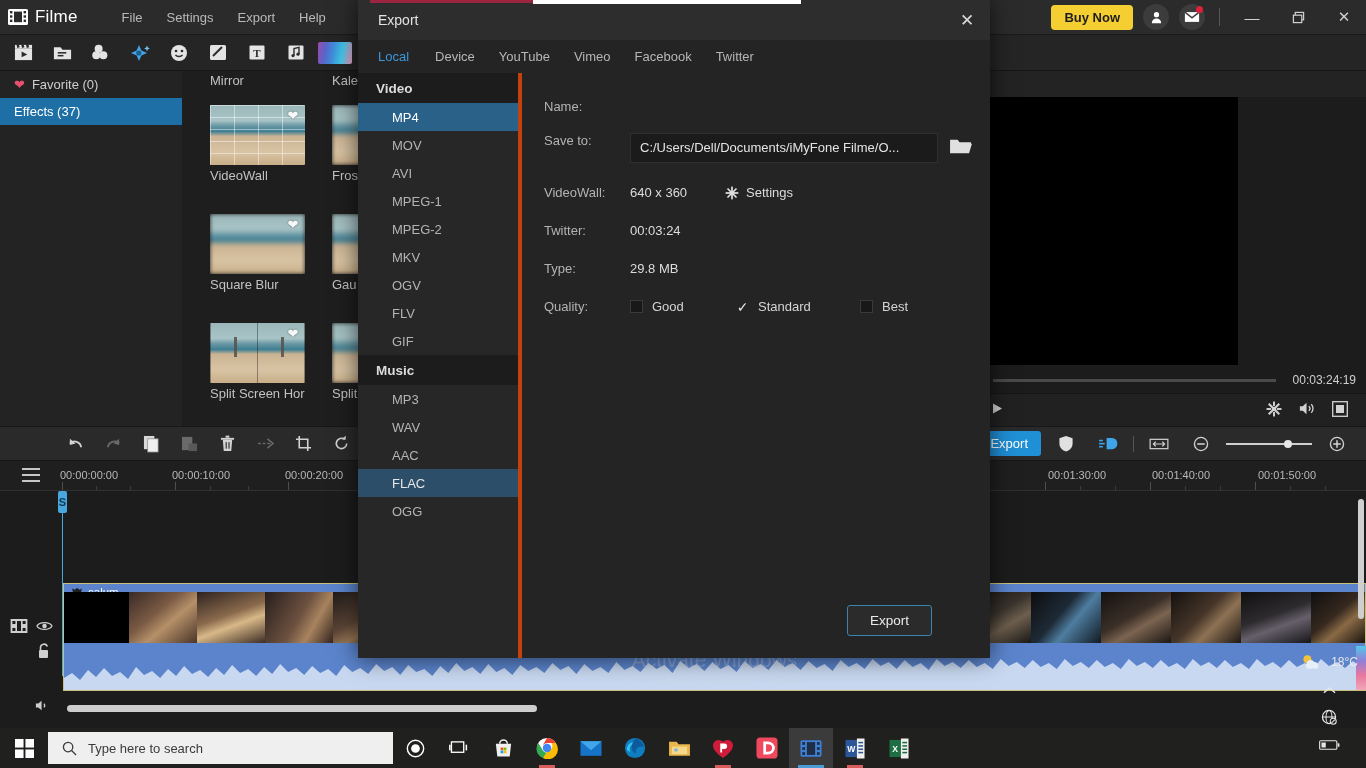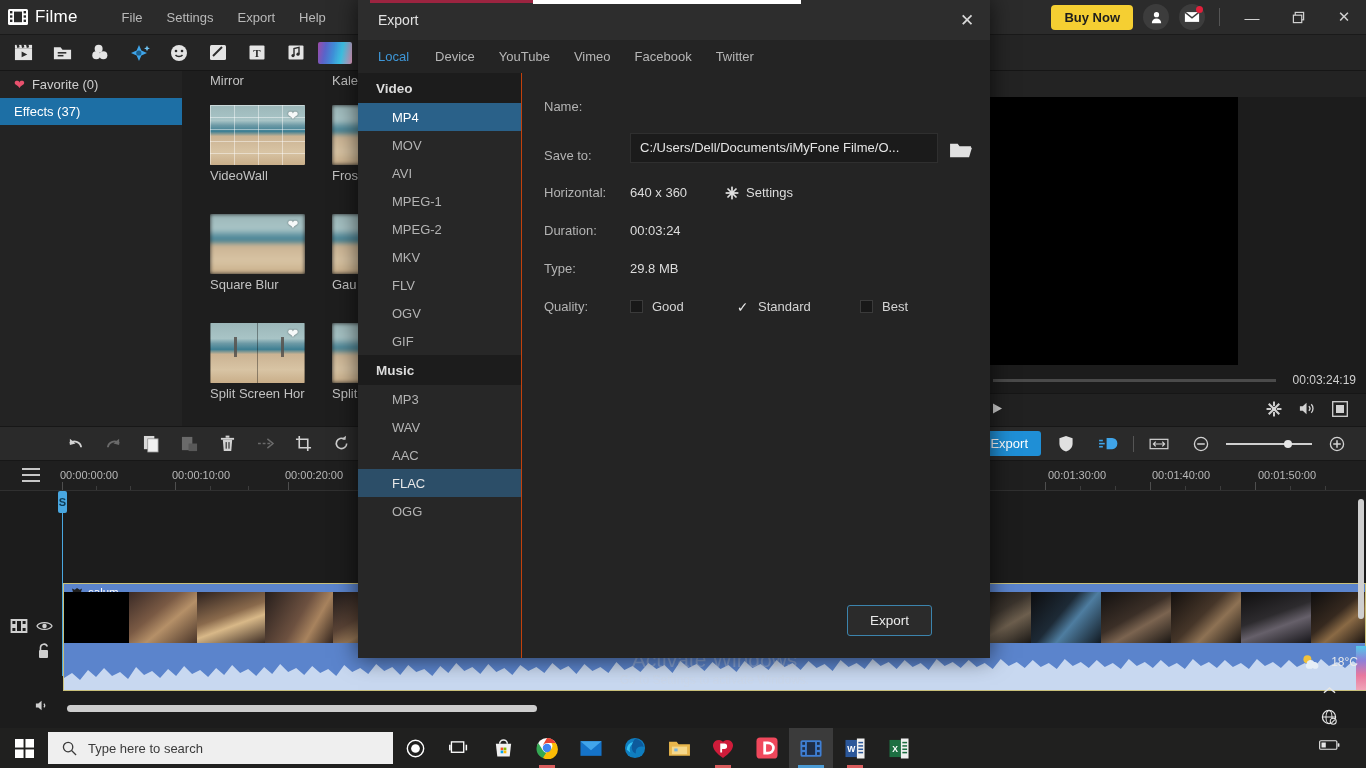--- a/index.html
+++ b/index.html
@@ -267,35 +267,35 @@
     padding-left:20px; gap:0;
   }
   .dlg-tab {
     font-size:13px; color:#b6b6b6; padding:0 12px; line-height:33px; cursor:pointer;
   }
   .dlg-tab:first-child { padding-left:0; padding-right:14px; }
   .dlg-tab.active { color:#3e97d8; }
   .dlg-main { position:absolute; left:0; top:73px; width:632px; height:585px; }
   .fmt-list {
     position:absolute; left:0; top:0; width:164px; height:585px;
-    background:#272727; border-right:1px solid #c2410c;
+    background:#272727; border-right:4px solid #c2410c;
   }
   .fmt-group {
     height:30px; display:flex; align-items:center; padding-left:18px;
     background:#1c1c1c; color:#dcdcdc; font-size:13.5px; font-weight:bold;
   }
   .fmt-item {
     height:28px; display:flex; align-items:center; padding-left:34px;
     color:#b4b4b4; font-size:13px; cursor:pointer;
   }
   .fmt-item.selected { background:#2a6189; color:#fff; }
   .fmt-item.hovered { background:#2c4e68; color:#e7e7e7; }
 
   .fmt-form { position:absolute; left:164px; top:0; width:468px; height:585px; }
-  .frow { display:flex; align-items:flex-end; margin-left:22px; }
+  .frow { display:flex; align-items:flex-start; margin-left:22px; }
   .flabel { width:86px; color:#b3b3b3; font-size:13px; }
   .finput {
     height:30px; background:#1b1b1b; border:1px solid #2f2f2f;
     color:#e4e4e4; font-size:13px; padding:0 9px; line-height:28px;
     white-space:nowrap; overflow:hidden; cursor:text;
   }
   .fvalue { color:#dcdcdc; font-size:13px; }
   .folder-btn {
     margin-left:10px; width:26px; height:26px; display:flex;
     align-items:center; justify-content:center; cursor:pointer;
@@ -822,22 +822,22 @@
     <div class="dlg-main">
 
       <div class="fmt-list">
         <div class="fmt-group">Video</div>
         <div class="fmt-item selected">MP4</div>
         <div class="fmt-item">MOV</div>
         <div class="fmt-item">AVI</div>
         <div class="fmt-item">MPEG-1</div>
         <div class="fmt-item">MPEG-2</div>
         <div class="fmt-item">MKV</div>
+        <div class="fmt-item">OGV</div>
         <div class="fmt-item">FLV</div>
-        <div class="fmt-item">OGV</div>
         <div class="fmt-item">GIF</div>
         <div class="fmt-group">Music</div>
         <div class="fmt-item">MP3</div>
         <div class="fmt-item">WAV</div>
         <div class="fmt-item">AAC</div>
         <div class="fmt-item hovered">FLAC</div>
         <div class="fmt-item">OGG</div>
       </div>
 
       <div class="fmt-form">
@@ -851,38 +851,38 @@
           <div class="finput" style="width:308px">C:/Users/Dell/Documents/iMyFone Filme/O...</div>
           <div class="folder-btn">
             <svg width="24" height="19" viewBox="0 0 25 20">
               <path d="M1 3 h8 l2 2.5 h12 v2 h-22z" fill="#e0e0e0"></path>
               <path d="M1 7 h20 l3 0 l-3 10 h-20z" fill="#e0e0e0"></path>
             </svg>
           </div>
         </div>
 
         <div class="frow" style="margin-top:22px;">
-          <span class="flabel">Horizontal:</span>
+          <span class="flabel">VideoWall:</span>
           <span class="fvalue">640 x 360</span>
           <div class="settings-link">
             <svg width="14" height="14" viewBox="0 0 18 18">
               <g fill="#e0e0e0">
                 <circle cx="9" cy="9" r="2.4"></circle>
                 <rect x="7.9" y="0.8" width="2.2" height="16.4"></rect>
                 <rect x="0.8" y="7.9" width="16.4" height="2.2"></rect>
                 <rect x="7.9" y="0.8" width="2.2" height="16.4" transform="rotate(45 9 9)"></rect>
                 <rect x="7.9" y="0.8" width="2.2" height="16.4" transform="rotate(-45 9 9)"></rect>
               </g>
             </svg>
             <span>Settings</span>
           </div>
         </div>
 
         <div class="frow" style="margin-top:23px;">
-          <span class="flabel">Duration:</span>
+          <span class="flabel">Twitter:</span>
           <span class="fvalue">00:03:24</span>
         </div>
 
         <div class="frow" style="margin-top:23px;">
           <span class="flabel">Type:</span>
           <span class="fvalue">29.8 MB</span>
         </div>
 
         <div class="frow" style="margin-top:23px;">
           <span class="flabel">Quality:</span>

